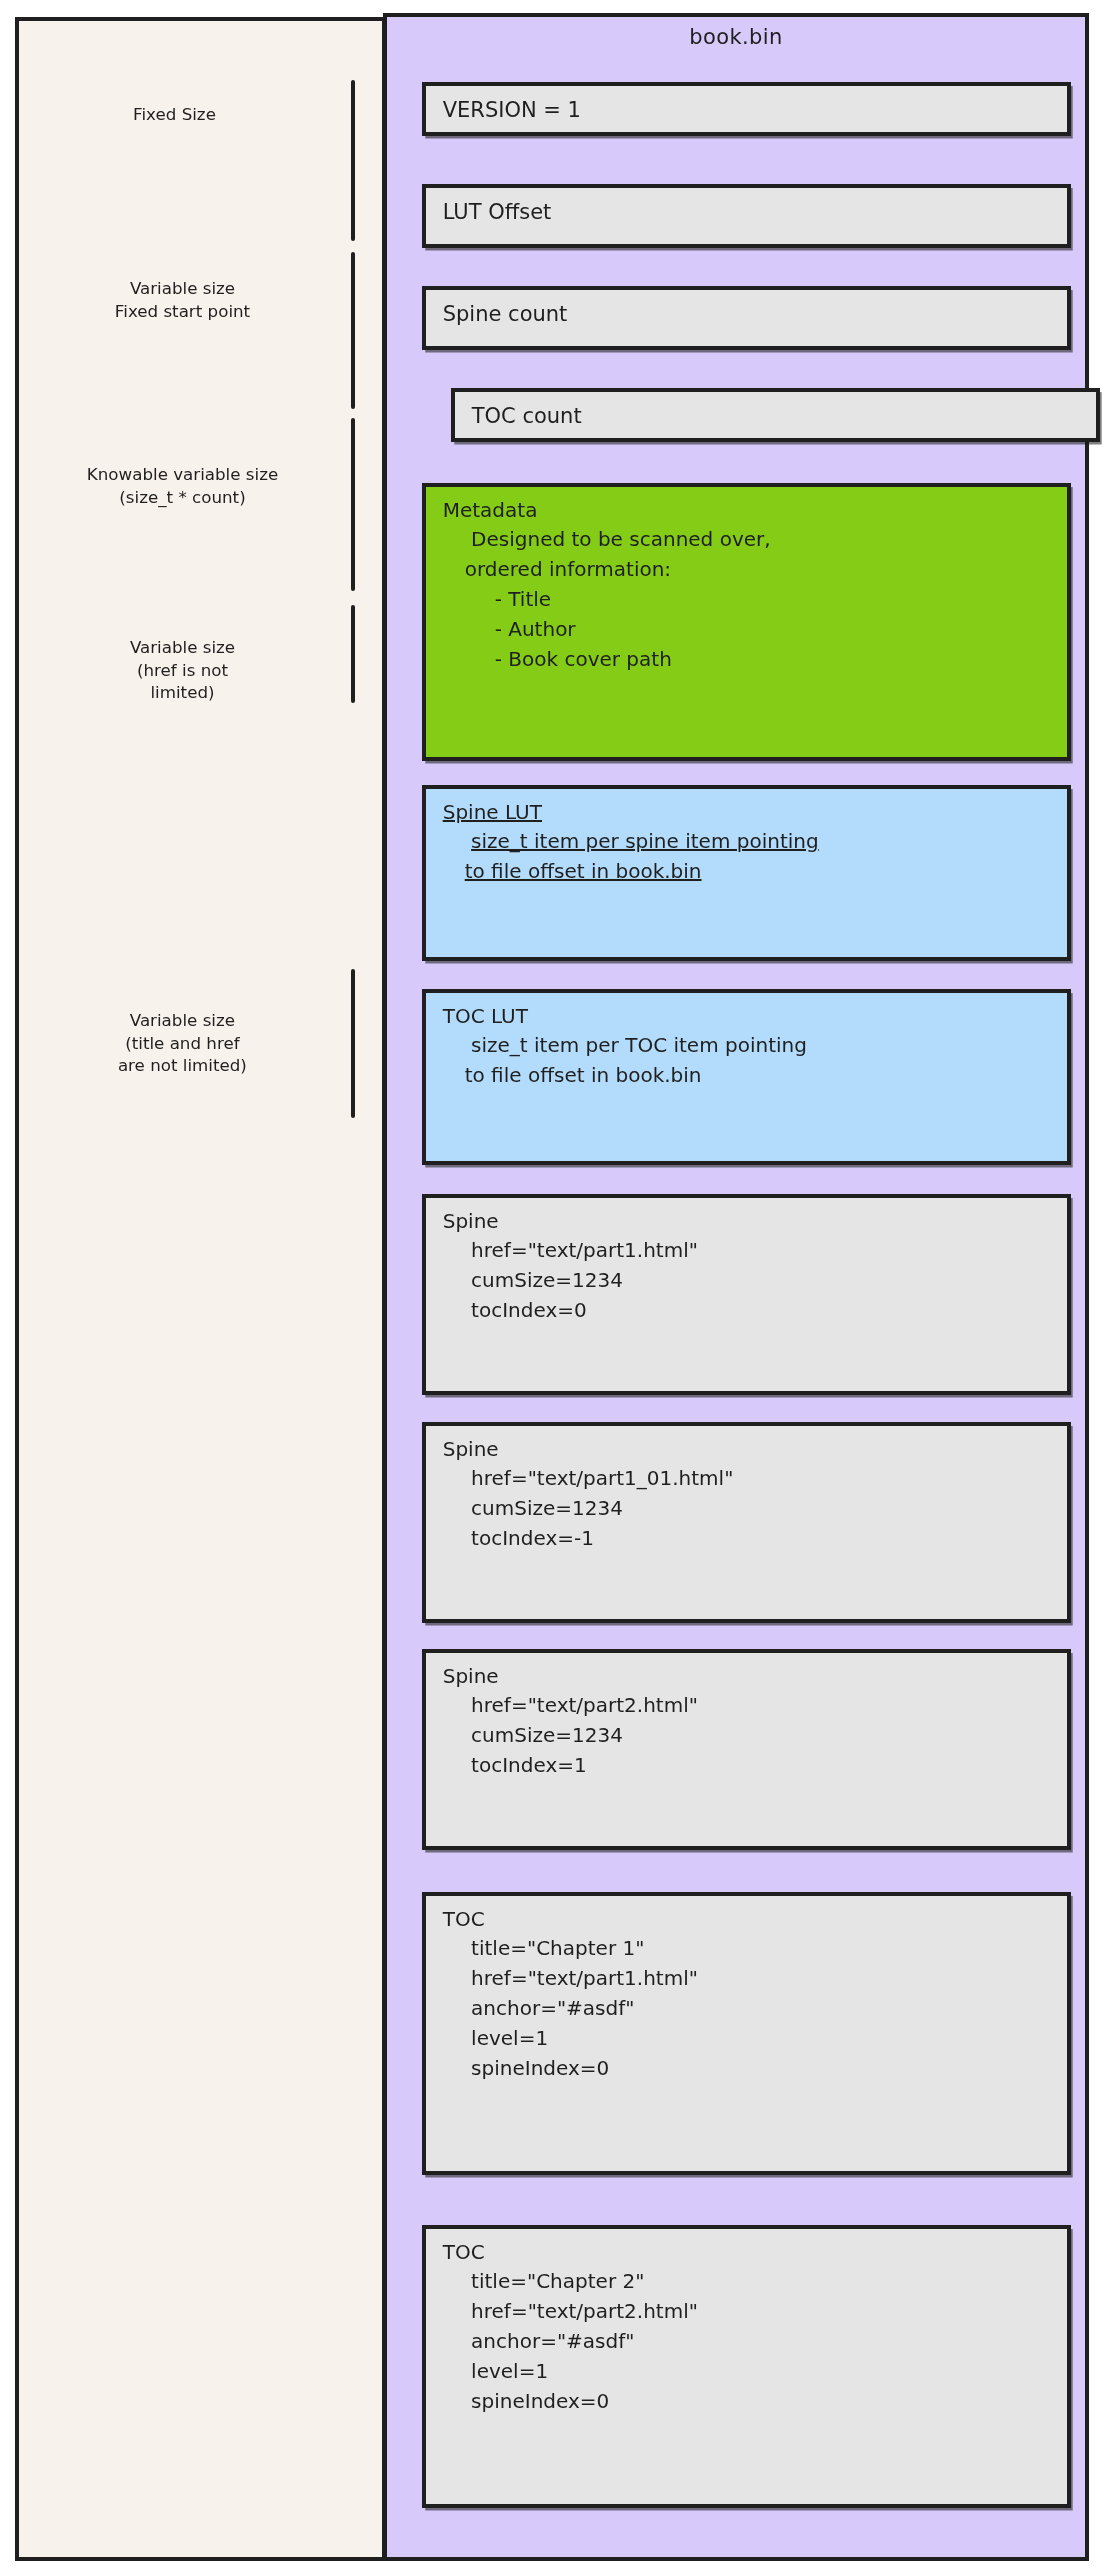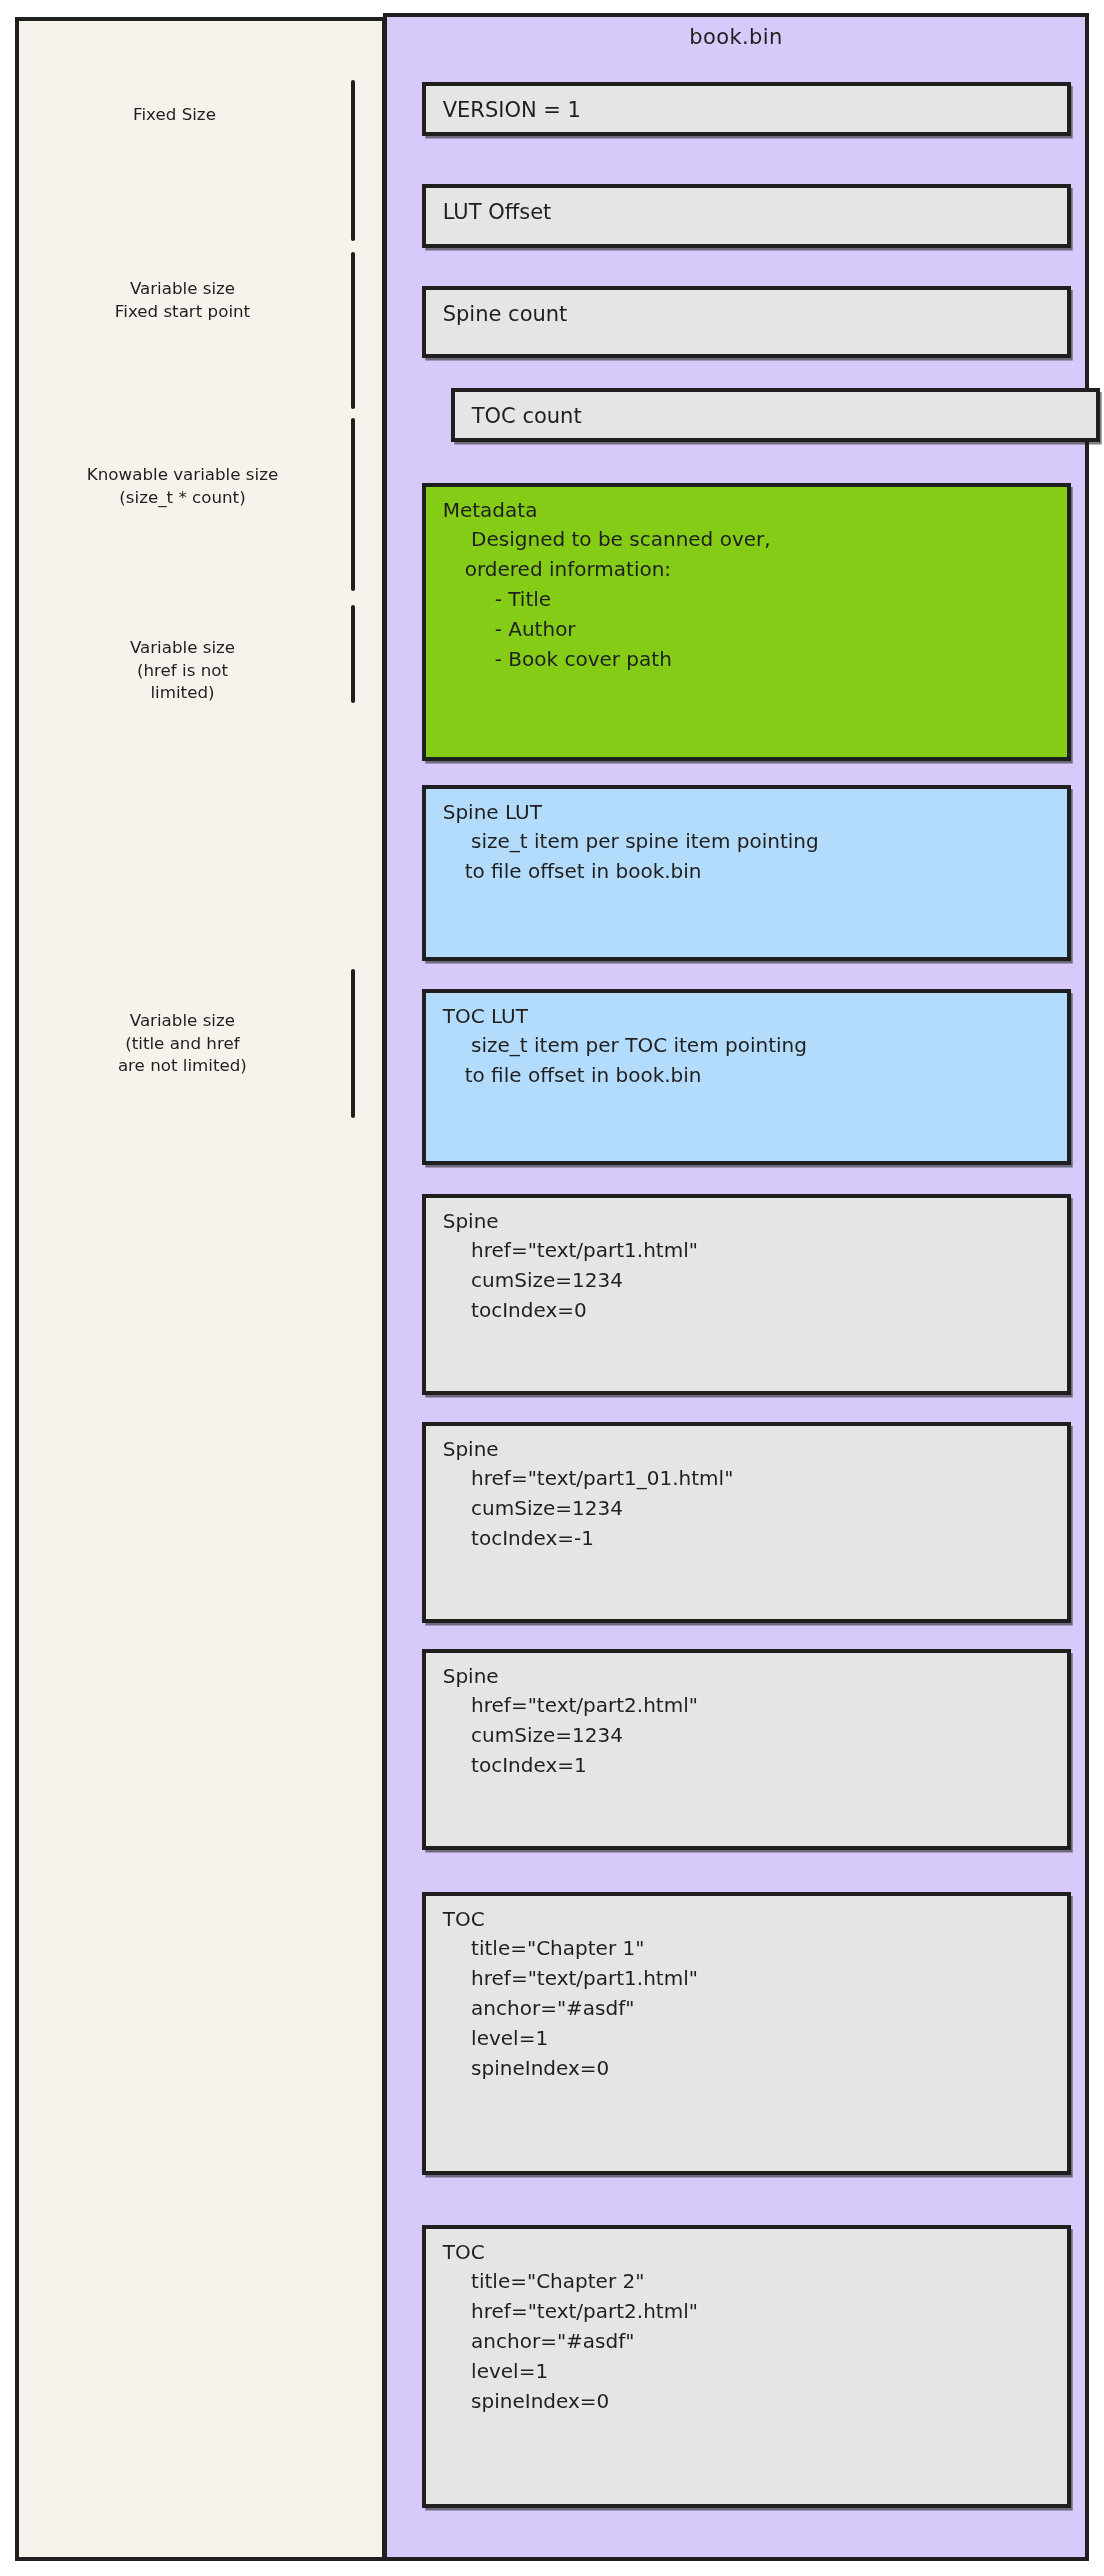--- a/index.html
+++ b/index.html
@@ -143,38 +143,38 @@
 are not limited)</div>
 
   <div class="box green compact" style="left:422px; top:82px; width:649px; height:54px;">
     <div class="title-line">VERSION = 1</div>
   </div>
 
   <div class="box green compact" style="left:422px; top:184px; width:649px; height:64px;">
     <div class="title-line">LUT Offset</div>
   </div>
 
-  <div class="box green compact" style="left:422px; top:286px; width:649px; height:72px;">
+  <div class="box green compact" style="left:422px; top:286px; width:649px; height:64px;">
     <div class="title-line">Spine count</div>
   </div>
 
   <div class="box green compact" style="left:422px; top:388px; width:649px; height:54px;margin-left:29px;">
     <div class="title-line">TOC count</div>
   </div>
 
   <div class="box yellow" style="left:422px; top:483px; width:649px; height:278px;">
     <div class="title-line">Metadata</div>
     <div class="body-line">Designed to be scanned over,</div>
     <div class="body-line" style="padding-left:22px;">ordered information:</div>
     <div class="body-line sub">- Title</div>
     <div class="body-line sub">- Author</div>
     <div class="body-line sub">- Book cover path</div>
   </div>
 
-  <div class="box blue" style="left:422px; top:785px; width:649px; height:176px;">
+  <div class="box blue" style="left:422px; top:785px; width:649px; height:176px;text-decoration:underline;">
     <div class="title-line">Spine LUT</div>
     <div class="body-line">size_t item per spine item pointing</div>
     <div class="body-line" style="padding-left:22px;">to file offset in book.bin</div>
   </div>
 
   <div class="box blue" style="left:422px; top:989px; width:649px; height:176px;">
     <div class="title-line">TOC LUT</div>
     <div class="body-line">size_t item per TOC item pointing</div>
     <div class="body-line" style="padding-left:22px;">to file offset in book.bin</div>
   </div>

